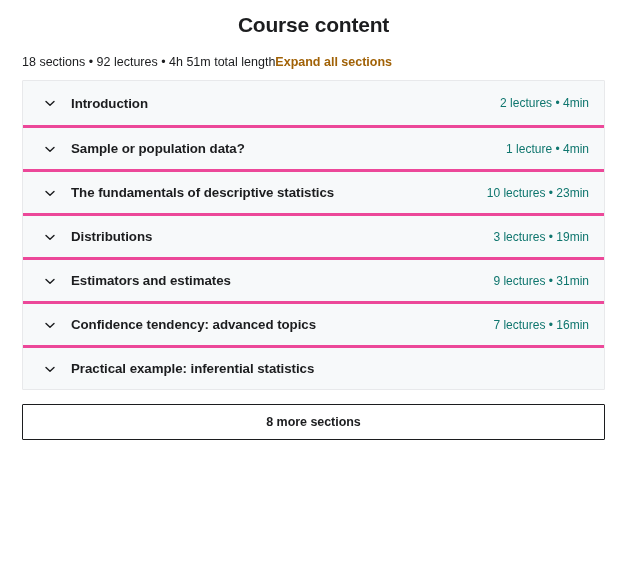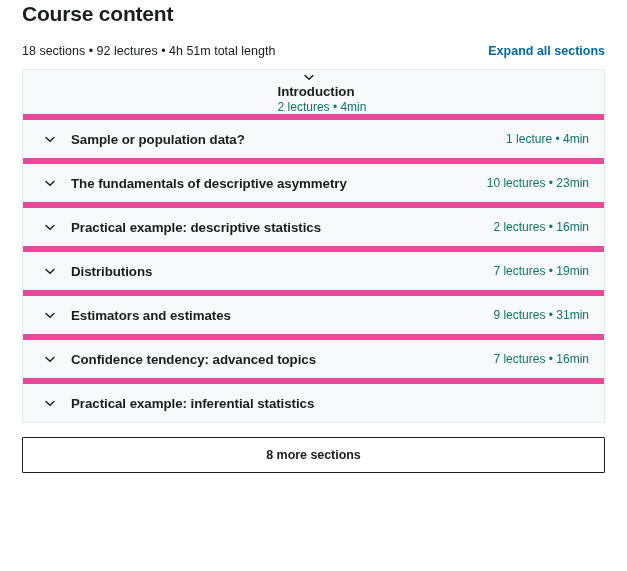--- a/index.html
+++ b/index.html
@@ -19,69 +19,68 @@
     background: #ffffff;
     padding: 0 22px;
   }
 
   
   .page-title {
     font-size: 21px;
     font-weight: 700;
     color: #1c1d1f;
     letter-spacing: -0.2px;
-    padding-top: 1px;
+    padding-top: 12px;
     line-height: 26px;
+    text-align: center;
   }
 
   .meta-row {
     display: flex;
     align-items: baseline;
-    justify-content: space-between;
     margin-top: 16px;
     height: 17px;
   }
 
   .meta-summary {
     font-size: 12.5px;
     color: #1c1d1f;
     line-height: 17px;
     white-space: nowrap;
   }
 
   .expand-link {
     font-size: 12.5px;
     font-weight: 700;
-    color: #0369a1;
+    color: #a16207;
     line-height: 17px;
     text-decoration: none;
     cursor: pointer;
     white-space: nowrap;
-    margin-left: 21px;
   }
 
   
   .sections-panel {
     margin-top: 9px;
     border: 1px solid #e8e9eb;
     border-radius: 1px;
     background: #f7f9fa;
     overflow: hidden;
   }
 
   .section-row {
     display: flex;
     align-items: center;
     height: 44px;
     padding: 0 15px 0 20px;
     background: #f7f9fa;
-    border-top: 6px solid #ec4899;
+    border-top: 3px solid #ec4899;
     cursor: pointer;
   }
-  .section-row:first-child { border-top: none; flex-direction: column; }
+  .section-row:first-child { border-top: none; }
 
   .chevron-icon {
     flex: 0 0 auto;
     width: 14px;
     height: 14px;
     display: flex;
     align-items: center;
     justify-content: center;
     margin-right: 14px;
     color: #1c1d1f;
@@ -157,40 +156,31 @@
         </span>
         <span class="section-title">Sample or population data?</span>
         <span class="section-meta">1 lecture • 4min</span>
       </div>
       <div class="section-row">
         <span class="chevron-icon">
           <svg width="14" height="14" viewBox="0 0 14 14" aria-hidden="true">
             <path d="M3 5.4 L7 9.2 L11 5.4" fill="none" stroke="currentColor" stroke-width="1.4" stroke-linecap="round" stroke-linejoin="round"></path>
           </svg>
         </span>
-        <span class="section-title">The fundamentals of descriptive asymmetry</span>
+        <span class="section-title">The fundamentals of descriptive statistics</span>
         <span class="section-meta">10 lectures • 23min</span>
       </div>
       <div class="section-row">
         <span class="chevron-icon">
           <svg width="14" height="14" viewBox="0 0 14 14" aria-hidden="true">
             <path d="M3 5.4 L7 9.2 L11 5.4" fill="none" stroke="currentColor" stroke-width="1.4" stroke-linecap="round" stroke-linejoin="round"></path>
           </svg>
         </span>
-        <span class="section-title">Practical example: descriptive statistics</span>
-        <span class="section-meta">2 lectures • 16min</span>
-      </div>
-      <div class="section-row">
-        <span class="chevron-icon">
-          <svg width="14" height="14" viewBox="0 0 14 14" aria-hidden="true">
-            <path d="M3 5.4 L7 9.2 L11 5.4" fill="none" stroke="currentColor" stroke-width="1.4" stroke-linecap="round" stroke-linejoin="round"></path>
-          </svg>
-        </span>
         <span class="section-title">Distributions</span>
-        <span class="section-meta">7 lectures • 19min</span>
+        <span class="section-meta">3 lectures • 19min</span>
       </div>
       <div class="section-row">
         <span class="chevron-icon">
           <svg width="14" height="14" viewBox="0 0 14 14" aria-hidden="true">
             <path d="M3 5.4 L7 9.2 L11 5.4" fill="none" stroke="currentColor" stroke-width="1.4" stroke-linecap="round" stroke-linejoin="round"></path>
           </svg>
         </span>
         <span class="section-title">Estimators and estimates</span>
         <span class="section-meta">9 lectures • 31min</span>
       </div>

